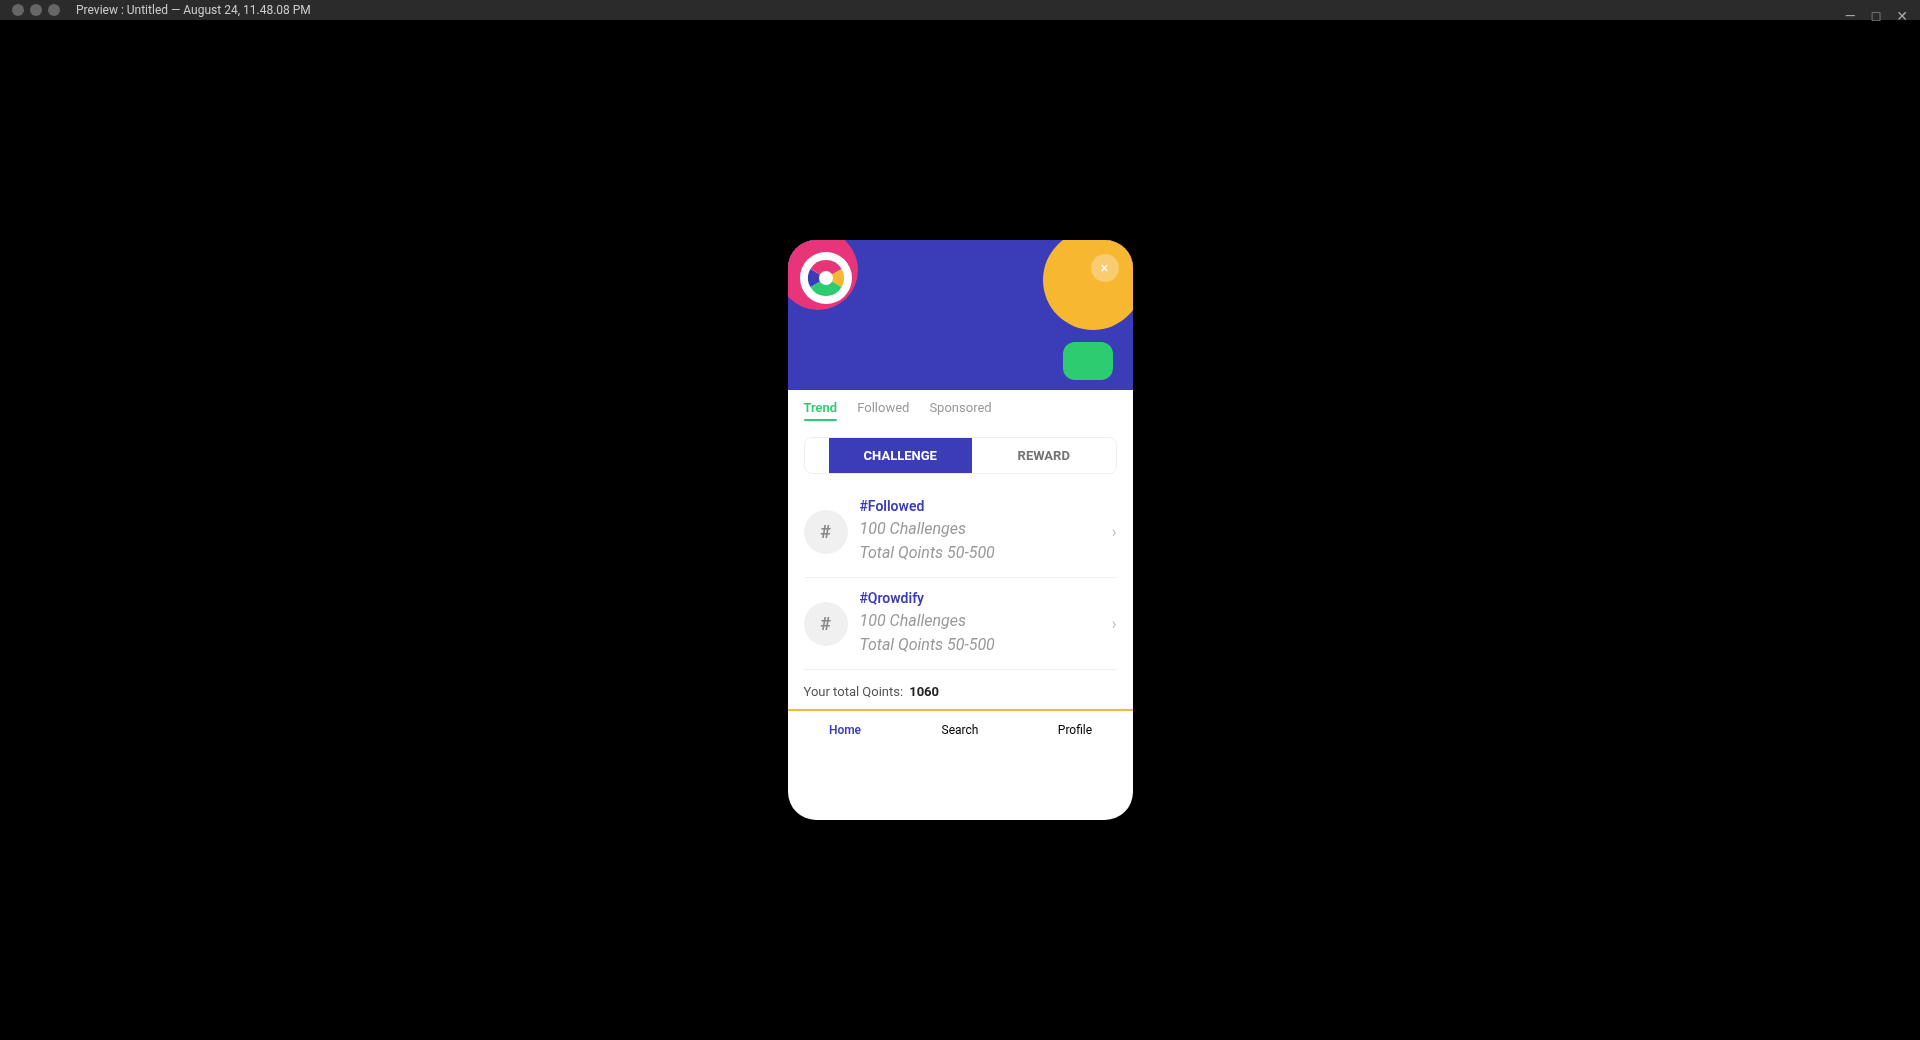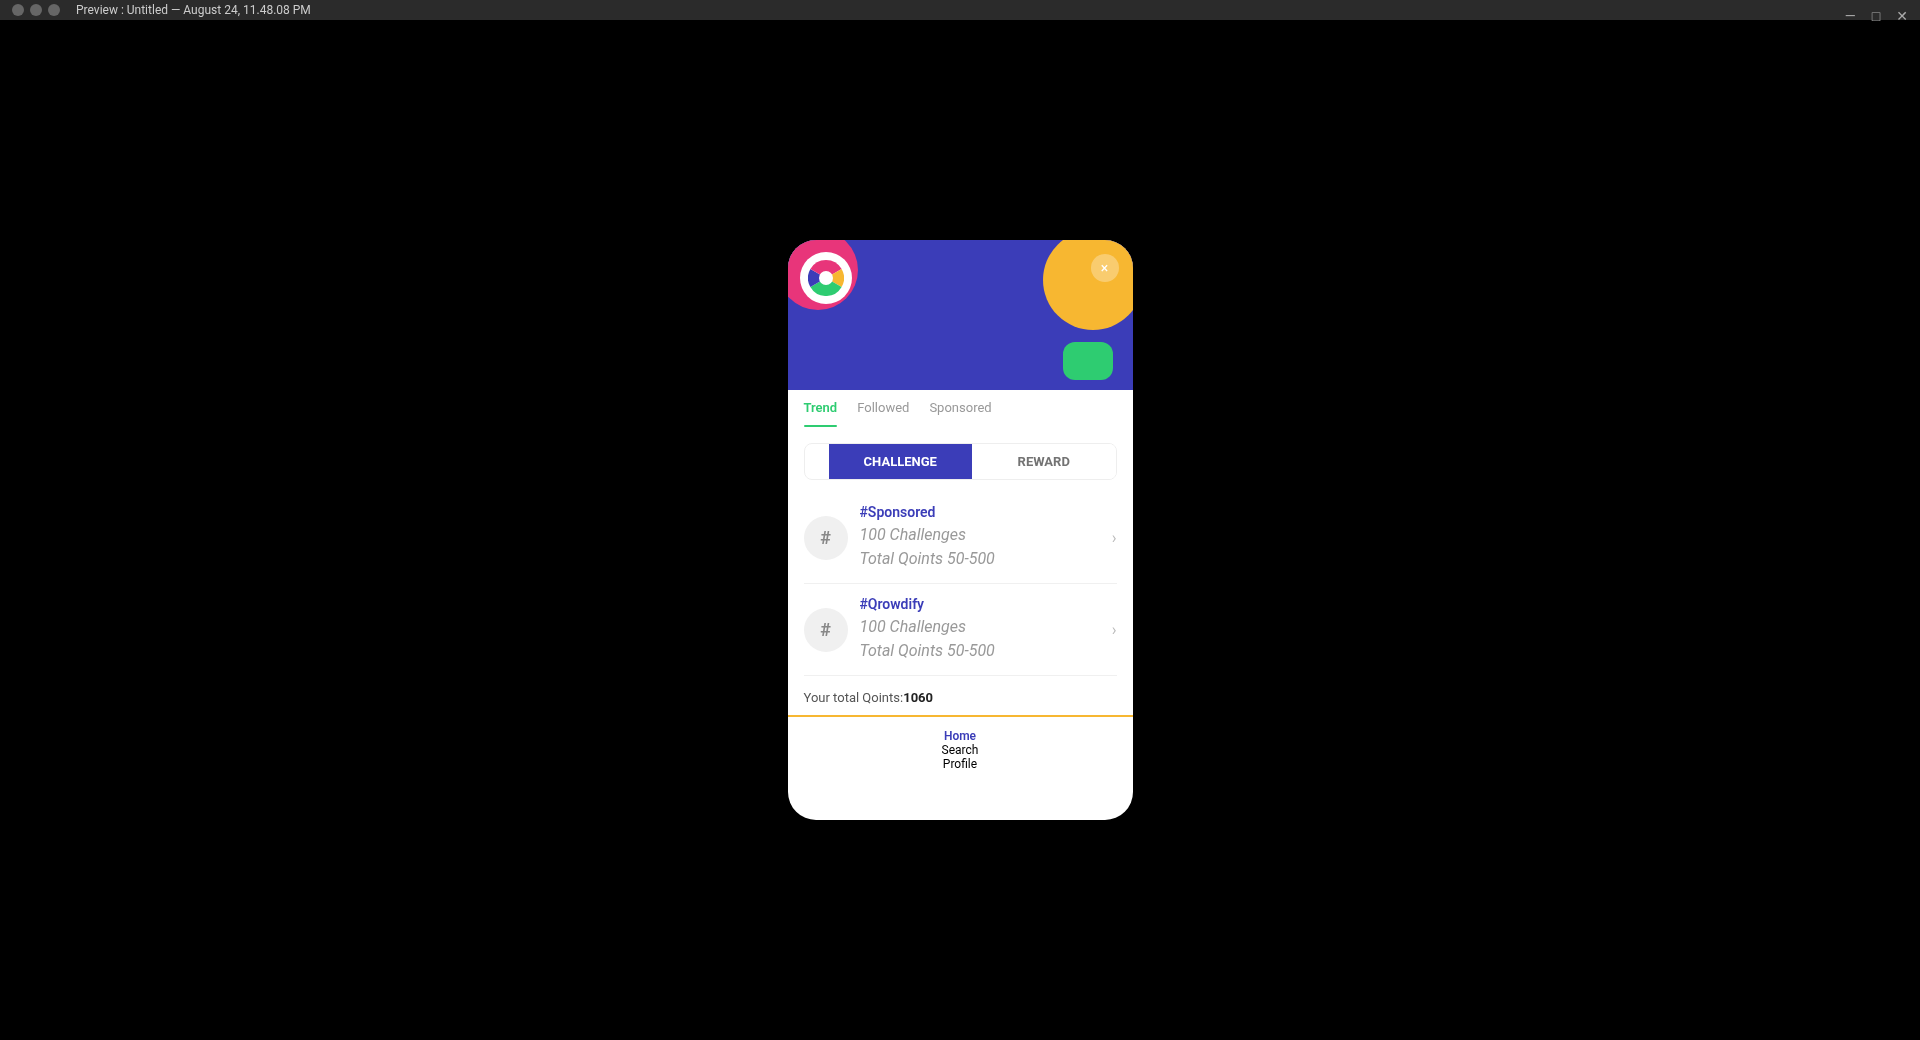--- a/index.html
+++ b/index.html
@@ -187,21 +187,21 @@
     
     .sub-tabs {
       display: flex;
       padding: 10px 0 0;
       gap: 20px;
     }
     .sub-tab {
       font-size: 13px;
       color: #999;
       cursor: pointer;
-      padding-bottom: 12px;
+      padding-bottom: 6px;
       position: relative;
     }
     .sub-tab.active {
       color: #2ecc71;
       font-weight: 600;
     }
     .sub-tab.active::after {
       content: '';
       position: absolute;
       bottom: 0; left: 0; right: 0;
@@ -280,33 +280,32 @@
       font-size: 16px;
     }
 
     
     .total-qoints {
       padding: 14px 0 10px;
       font-size: 13px;
       color: #555;
       display: flex;
       align-items: center;
-      gap: 0;
+      gap: 6px;
     }
     .total-qoints strong {
       font-weight: 700;
       color: #222;
     }
 
     
     .bottom-nav {
       display: flex;
       border-top: 2px solid #f7b731;
       padding: 12px 0 8px;
-      flex-direction: column;
     }
     .nav-item {
       flex: 1;
       text-align: center;
       font-size: 12px;
       cursor: pointer;
       color: #000000;
     }
     .nav-item.active {
       color: #3b3db8;
@@ -371,21 +370,21 @@
 
     <div class="toggle-group">
       <div class="toggle-btn active">CHALLENGE</div>
       <div class="toggle-btn inactive">REWARD</div>
     </div>
 
     <ul class="challenge-list">
       <li class="challenge-item">
         <div class="challenge-icon">#</div>
         <div class="challenge-info">
-          <div class="challenge-name">#Sponsored</div>
+          <div class="challenge-name">#Followed</div>
           <div class="challenge-meta">100 Challenges</div>
           <div class="challenge-meta">Total Qoints 50-500</div>
         </div>
         <span class="challenge-arrow">›</span>
       </li>
       <li class="challenge-item">
         <div class="challenge-icon">#</div>
         <div class="challenge-info">
           <div class="challenge-name">#Qrowdify</div>
           <div class="challenge-meta">100 Challenges</div>

